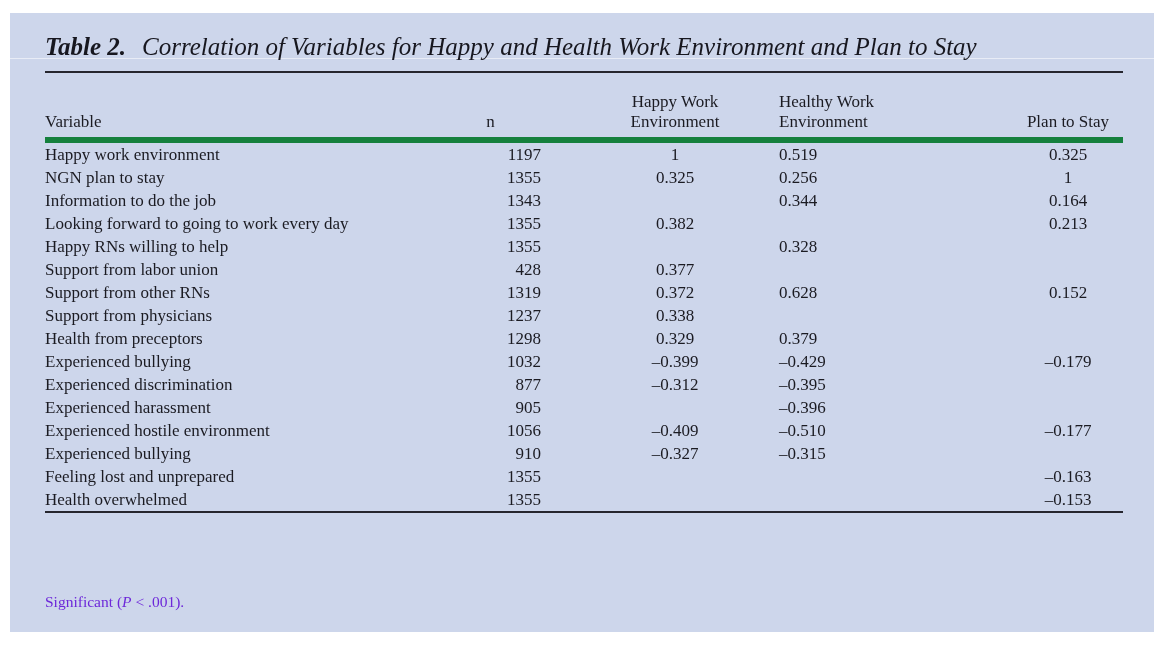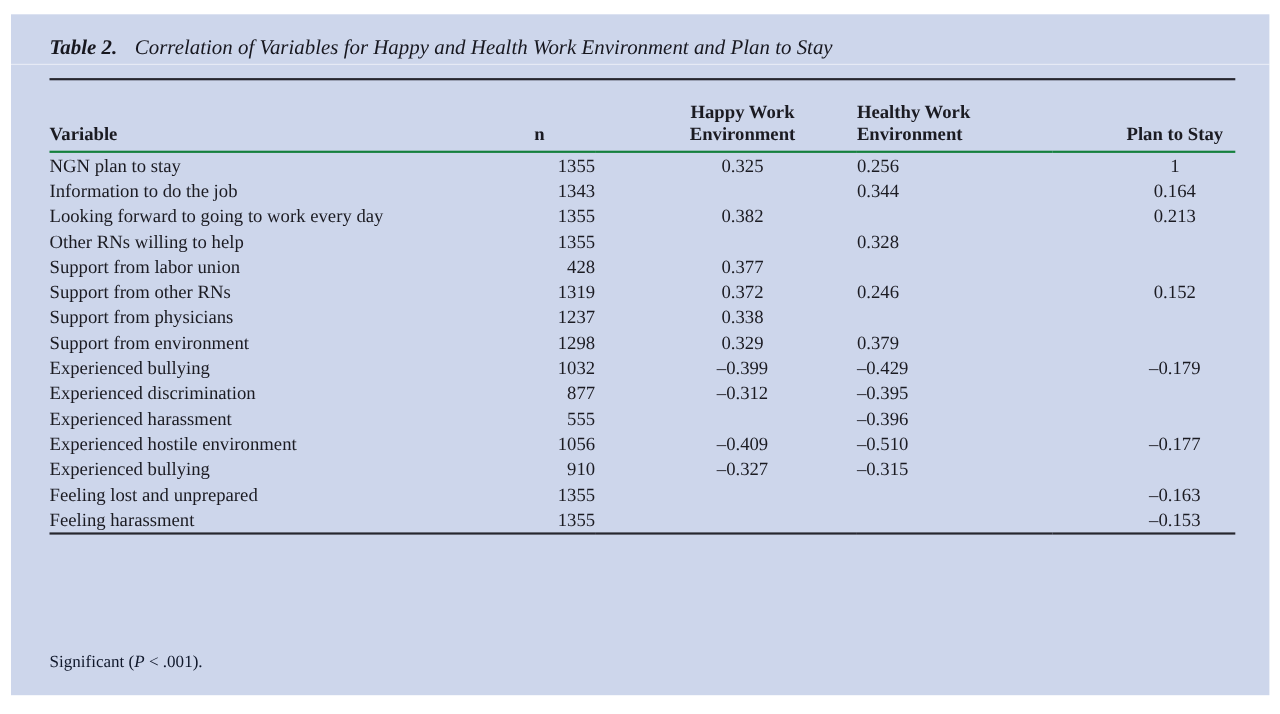--- a/index.html
+++ b/index.html
@@ -31,21 +31,21 @@
     top: 45px;
     width: 100%;
     height: 1px;
     background: rgba(255,255,255,0.55);
   }
   .title-row {
     position: absolute;
     left: 35px;
     top: 20px;
     width: 1078px;
-    font-size: 19px;
+    font-size: 25px;
     color: #17171f;
     white-space: nowrap;
   }
   .title-label {
     font-weight: bold;
     font-style: italic;
     margin-right: 16px;
   }
   .title-text {
     font-style: italic;
@@ -62,46 +62,46 @@
     position: absolute;
     left: 35px;
     top: 62px;
     width: 1078px;
     border-collapse: collapse;
     table-layout: fixed;
     font-size: 17px;
     color: #1b1b22;
   }
   table.corr th {
-    font-weight: bold;
+    font-weight: normal;
     vertical-align: bottom;
     padding: 17px 0 5px 0;
     line-height: 20px;
-    border-bottom: 2px solid #15803d;
+    border-bottom: 6px solid #15803d;
   }
   table.corr th span { display: block; }
   table.corr td {
     padding: 0;
     line-height: 23px;
     white-space: nowrap;
   }
   tbody tr:last-child td { border-bottom: 2px solid #26262e; }
   .c-var  { text-align: left; }
   .c-n    { text-align: right; }
   th.c-n  { text-align: center; }
   .c-happy   { text-align: center; padding-left: 30px !important; }
   .c-healthy { text-align: left; }
   .c-plan    { text-align: center; padding-left: 56px !important; }
   td.c-happy, td.c-healthy, td.c-plan { padding-top: 0 !important; padding-bottom: 0 !important; }
   .footnote {
     position: absolute;
     left: 35px;
     top: 580px;
     font-size: 15.5px;
-    color: #0f172a;
+    color: #6d28d9;
   }
   .footnote .p-ital { font-style: italic; }
 </style>
 </head>
 <body>
 
 <div class="stage">
   <div class="panel">
     <div class="hairline"></div>
 
@@ -137,20 +137,27 @@
               <span>Environment</span>
             </th>
           <th class="c-plan">
               <span></span>
               <span>Plan to Stay</span>
             </th>
         </tr>
       </thead>
       <tbody>
         <tr>
+            <td class="c-var">Happy work environment</td>
+            <td class="c-n">1197</td>
+            <td class="c-happy">1</td>
+            <td class="c-healthy">0.519</td>
+            <td class="c-plan">0.325</td>
+          </tr>
+        <tr>
             <td class="c-var">NGN plan to stay</td>
             <td class="c-n">1355</td>
             <td class="c-happy">0.325</td>
             <td class="c-healthy">0.256</td>
             <td class="c-plan">1</td>
           </tr>
         <tr>
             <td class="c-var">Information to do the job</td>
             <td class="c-n">1343</td>
             <td class="c-happy"></td>
@@ -158,49 +165,49 @@
             <td class="c-plan">0.164</td>
           </tr>
         <tr>
             <td class="c-var">Looking forward to going to work every day</td>
             <td class="c-n">1355</td>
             <td class="c-happy">0.382</td>
             <td class="c-healthy"></td>
             <td class="c-plan">0.213</td>
           </tr>
         <tr>
-            <td class="c-var">Other RNs willing to help</td>
+            <td class="c-var">Happy RNs willing to help</td>
             <td class="c-n">1355</td>
             <td class="c-happy"></td>
             <td class="c-healthy">0.328</td>
             <td class="c-plan"></td>
           </tr>
         <tr>
             <td class="c-var">Support from labor union</td>
             <td class="c-n">428</td>
             <td class="c-happy">0.377</td>
             <td class="c-healthy"></td>
             <td class="c-plan"></td>
           </tr>
         <tr>
             <td class="c-var">Support from other RNs</td>
             <td class="c-n">1319</td>
             <td class="c-happy">0.372</td>
-            <td class="c-healthy">0.246</td>
+            <td class="c-healthy">0.628</td>
             <td class="c-plan">0.152</td>
           </tr>
         <tr>
             <td class="c-var">Support from physicians</td>
             <td class="c-n">1237</td>
             <td class="c-happy">0.338</td>
             <td class="c-healthy"></td>
             <td class="c-plan"></td>
           </tr>
         <tr>
-            <td class="c-var">Support from environment</td>
+            <td class="c-var">Health from preceptors</td>
             <td class="c-n">1298</td>
             <td class="c-happy">0.329</td>
             <td class="c-healthy">0.379</td>
             <td class="c-plan"></td>
           </tr>
         <tr>
             <td class="c-var">Experienced bullying</td>
             <td class="c-n">1032</td>
             <td class="c-happy">–0.399</td>
             <td class="c-healthy">–0.429</td>
@@ -208,21 +215,21 @@
           </tr>
         <tr>
             <td class="c-var">Experienced discrimination</td>
             <td class="c-n">877</td>
             <td class="c-happy">–0.312</td>
             <td class="c-healthy">–0.395</td>
             <td class="c-plan"></td>
           </tr>
         <tr>
             <td class="c-var">Experienced harassment</td>
-            <td class="c-n">555</td>
+            <td class="c-n">905</td>
             <td class="c-happy"></td>
             <td class="c-healthy">–0.396</td>
             <td class="c-plan"></td>
           </tr>
         <tr>
             <td class="c-var">Experienced hostile environment</td>
             <td class="c-n">1056</td>
             <td class="c-happy">–0.409</td>
             <td class="c-healthy">–0.510</td>
             <td class="c-plan">–0.177</td>
@@ -235,21 +242,21 @@
             <td class="c-plan"></td>
           </tr>
         <tr>
             <td class="c-var">Feeling lost and unprepared</td>
             <td class="c-n">1355</td>
             <td class="c-happy"></td>
             <td class="c-healthy"></td>
             <td class="c-plan">–0.163</td>
           </tr>
         <tr>
-            <td class="c-var">Feeling harassment</td>
+            <td class="c-var">Health overwhelmed</td>
             <td class="c-n">1355</td>
             <td class="c-happy"></td>
             <td class="c-healthy"></td>
             <td class="c-plan">–0.153</td>
           </tr>
       </tbody>
     </table>
 
     <div class="footnote">
       <span>Significant (</span><span class="p-ital">P</span><span> &lt; .001).</span>

